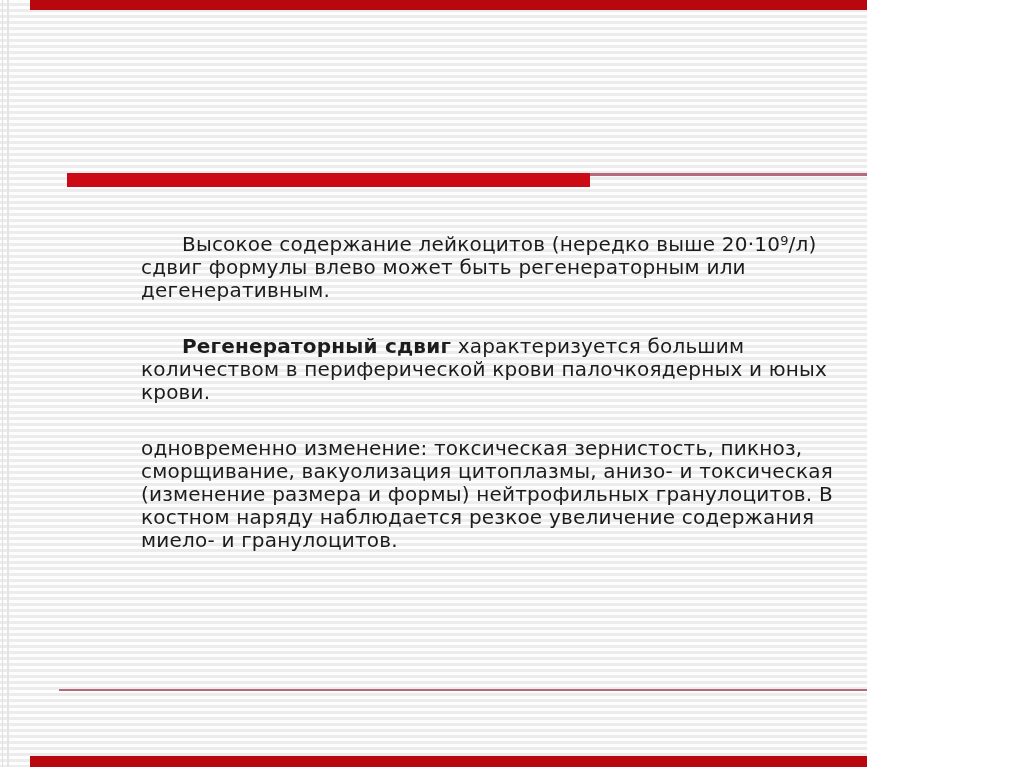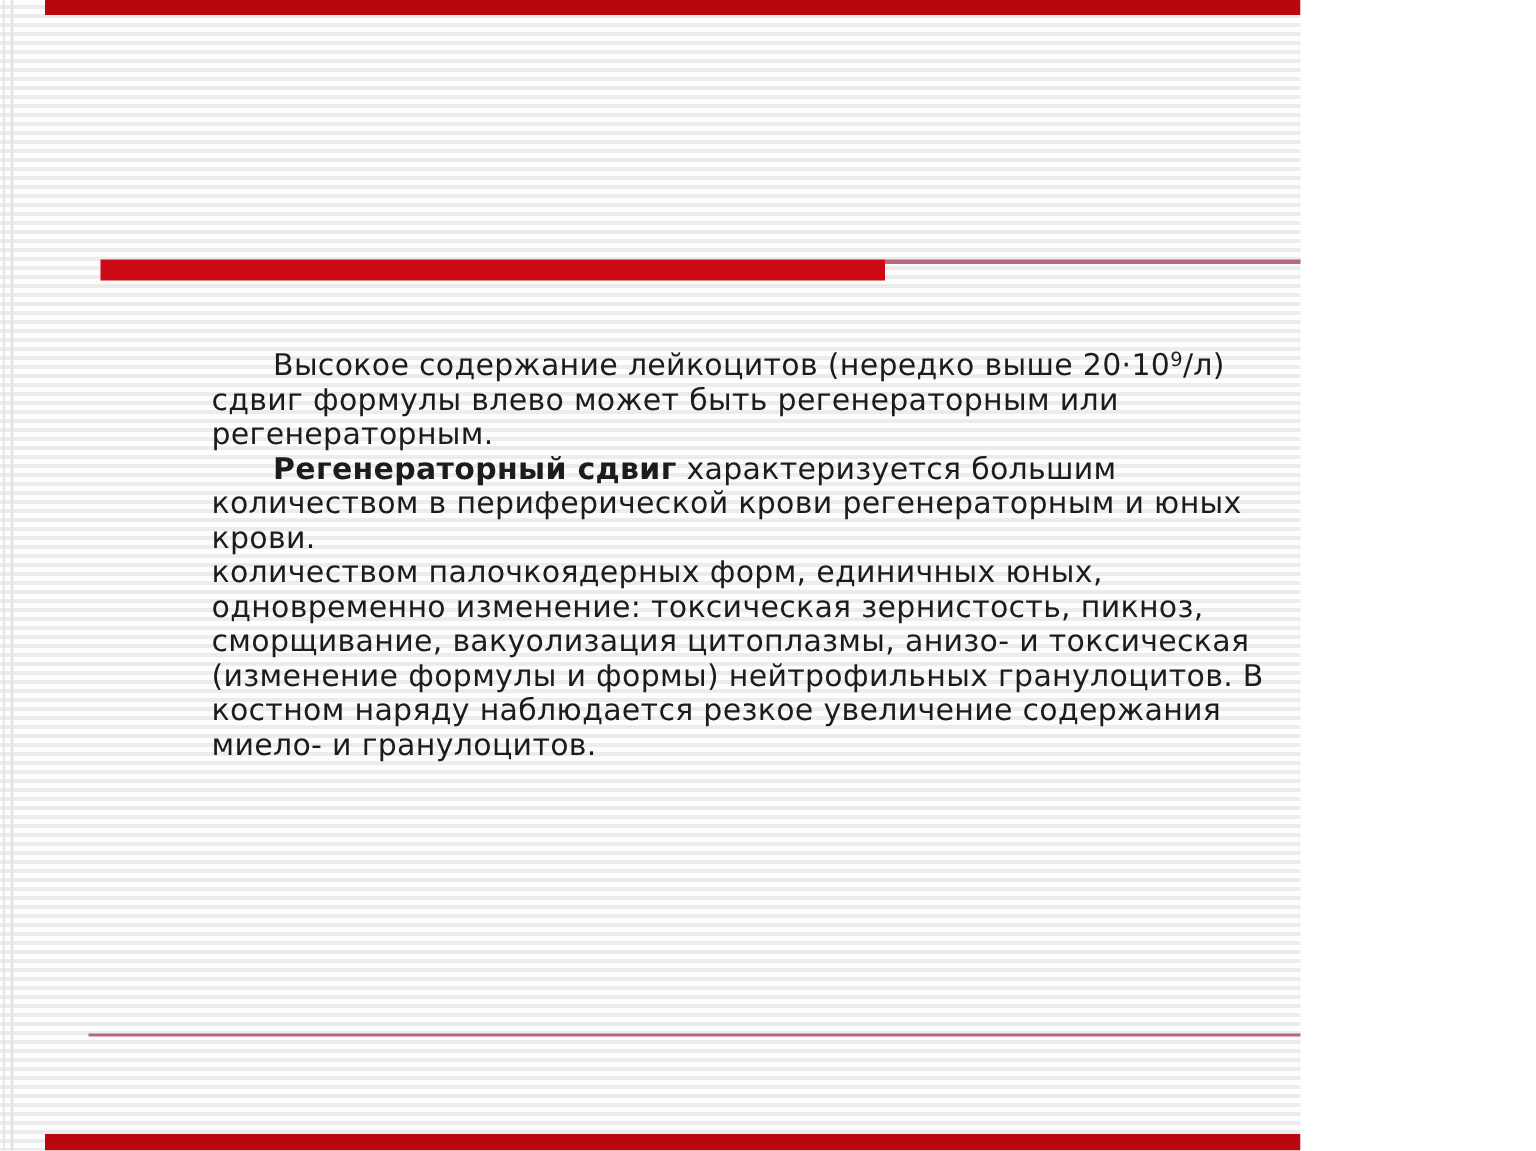--- a/index.html
+++ b/index.html
@@ -42,21 +42,21 @@
   .footer-rule{
     position:absolute;left:59px;top:689px;width:906px;height:2px;
     background:var(--thin-line);
   }
   .textblock{
     position:absolute;left:141px;top:229px;width:800px;
     color:var(--text);
     font-size:20px;line-height:23px;letter-spacing:0.2px;
   }
   .para{margin:0 0 0 0;}
-  .para + .para{}
+  .para + .para{margin-top:33px;}
   .line{white-space:nowrap;}
   .line.first{padding-left:41px;}
   .b{font-weight:bold;}
   .sup{font-size:13px;vertical-align:6px;}
 </style>
 </head>
 <body>
 
 <div class="slide">
   <div class="vline l1"></div>
@@ -67,31 +67,30 @@
   <div class="accent-bar top"></div>
   <div class="accent-bar bottom"></div>
 
   <div class="divider-bar"></div>
   <div class="divider-line"></div>
 
   <div class="textblock">
       <div class="para">
         <div class="line first"><span>Высокое содержание лейкоцитов (нередко выше 20·10</span><span class="sup">9</span><span>/л)</span></div>
         <div class="line"><span>сдвиг формулы влево может быть регенераторным или</span></div>
-        <div class="line"><span>регенераторным.</span></div>
+        <div class="line"><span>дегенеративным.</span></div>
       </div>
       <div class="para">
         <div class="line first"><span class="b">Регенераторный сдвиг</span><span> характеризуется большим</span></div>
-        <div class="line"><span>количеством в периферической крови регенераторным и юных</span></div>
+        <div class="line"><span>количеством в периферической крови палочкоядерных и юных</span></div>
         <div class="line"><span>крови.</span></div>
       </div>
       <div class="para">
-        <div class="line"><span>количеством палочкоядерных форм, единичных юных,</span></div>
         <div class="line"><span>одновременно изменение: токсическая зернистость, пикноз,</span></div>
         <div class="line"><span>сморщивание, вакуолизация цитоплазмы, анизо- и токсическая</span></div>
-        <div class="line"><span>(изменение формулы и формы) нейтрофильных гранулоцитов. В</span></div>
+        <div class="line"><span>(изменение размера и формы) нейтрофильных гранулоцитов. В</span></div>
         <div class="line"><span>костном наряду наблюдается резкое увеличение содержания</span></div>
         <div class="line"><span>миело- и гранулоцитов.</span></div>
       </div>
     </div>
 
   <div class="footer-rule"></div>
 </div>
 
 </body></html>

